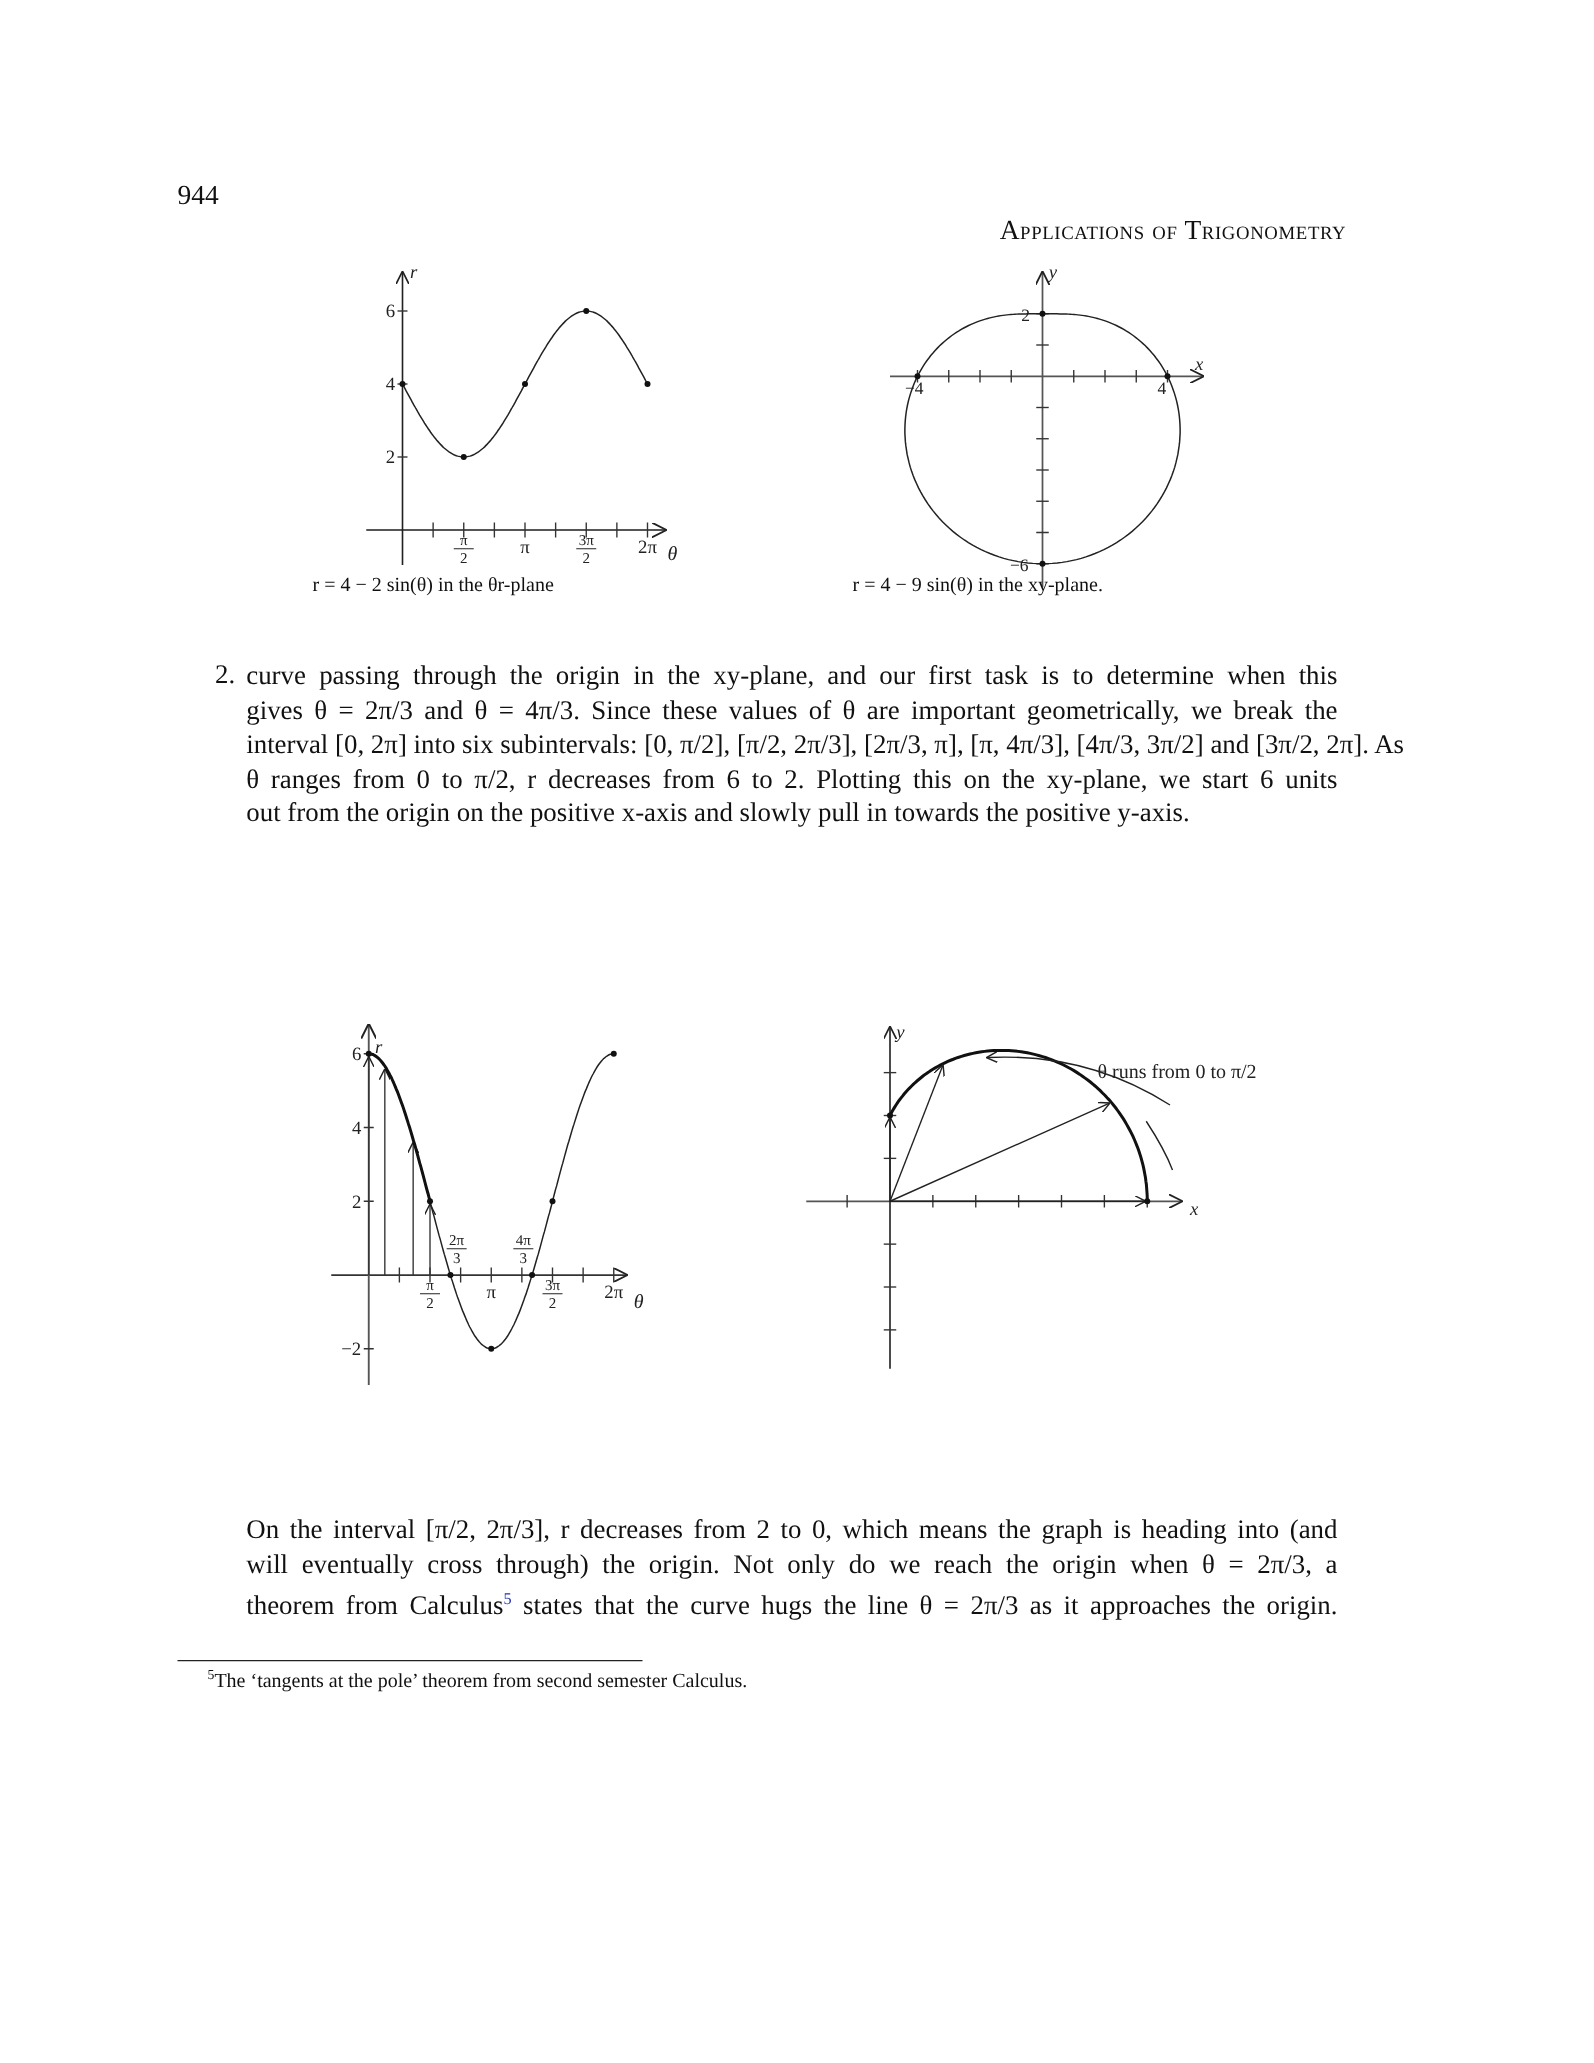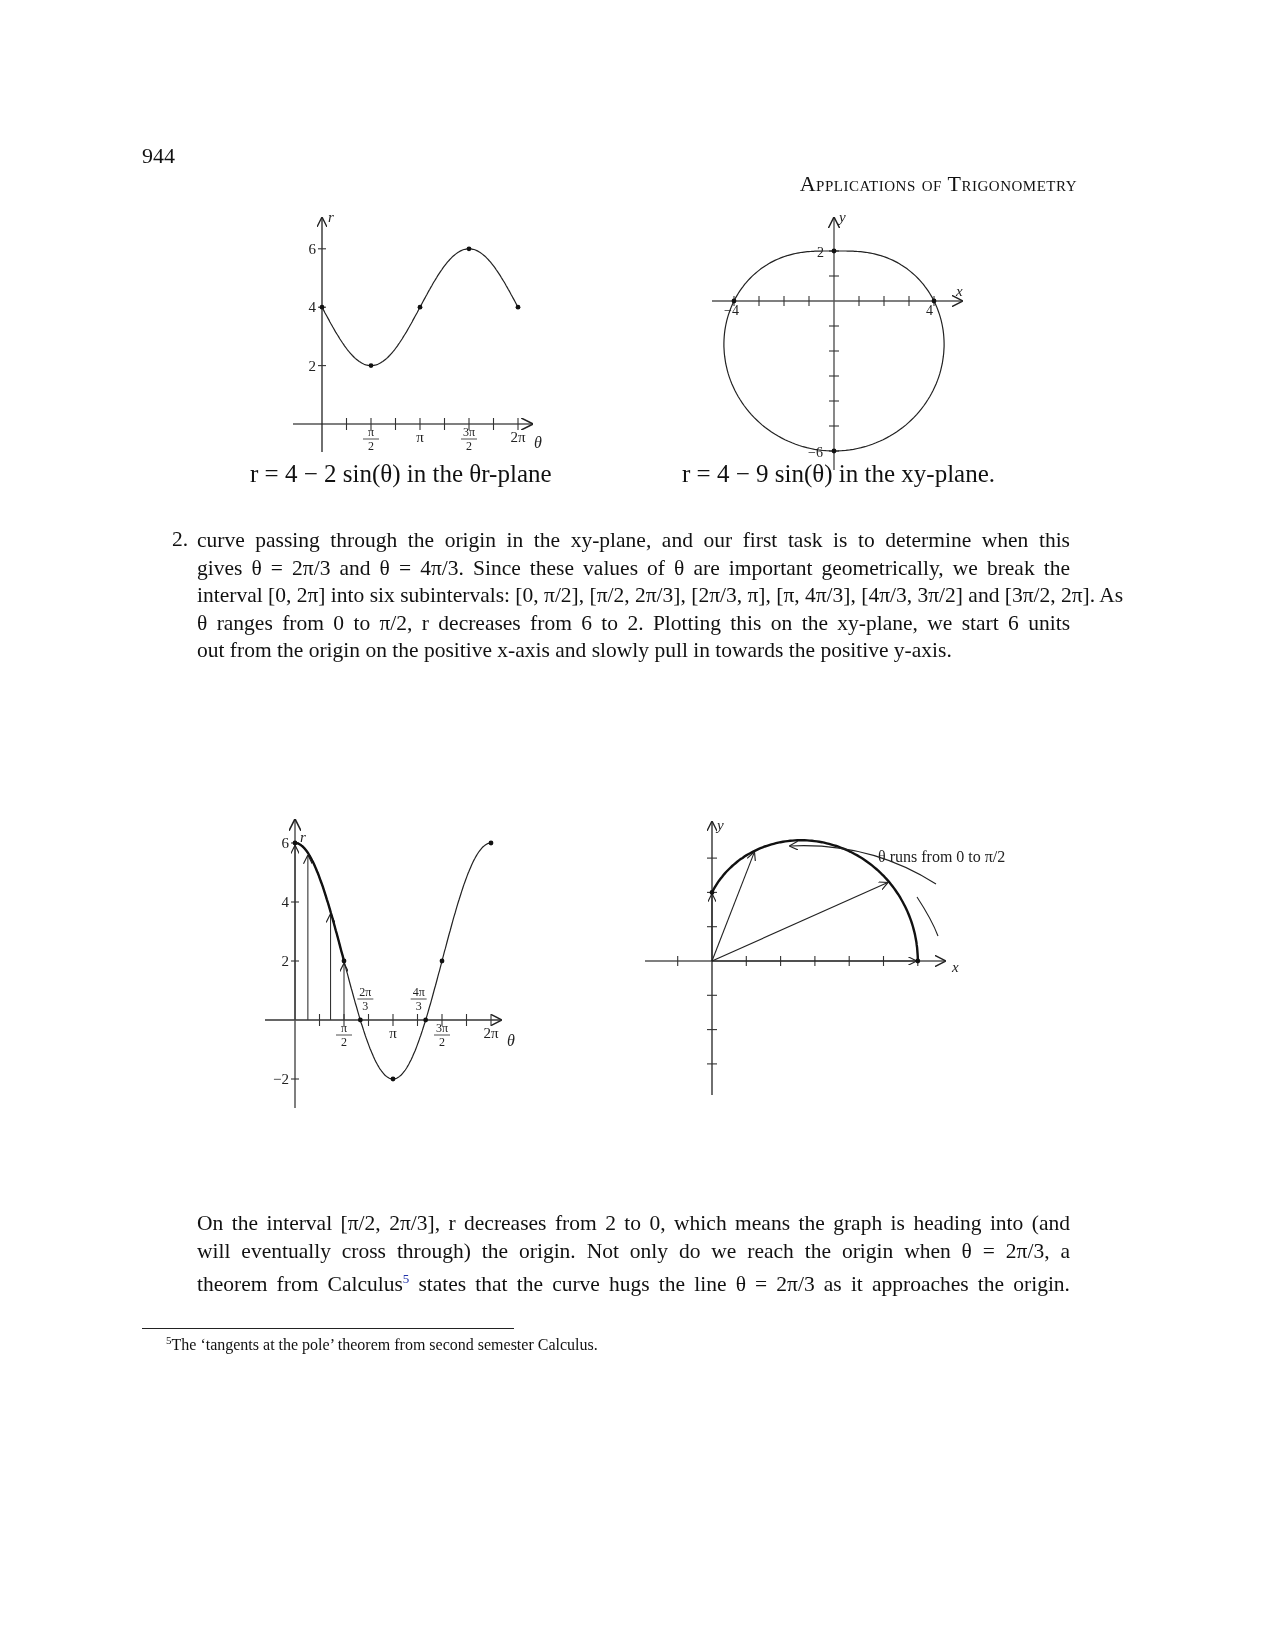--- a/index.html
+++ b/index.html
@@ -1,21 +1,21 @@
 <!DOCTYPE html>
 <html><head>
 <meta charset="utf-8">
 <style>
   html, body { margin: 0; padding: 0; background: #ffffff; }
   body { width: 1275px; height: 1650px; position: relative; overflow: hidden;
          font-family: "DejaVu Serif", "Liberation Serif", serif; color: #111; }
   .abs { position: absolute; }
   .header-num { left: 142px; top: 143px; font-size: 22px; font-family: Liberation Serif, serif; }
   .header-title { right: 198px; top: 143px; font-size: 22px; font-family: "Liberation Serif", serif; font-variant: small-caps; letter-spacing: 0.5px; margin-top: 28px; }
-  .caption { font-size: 25px; font-family: "Liberation Serif", serif; white-space: nowrap; text-align: right; }
+  .caption { font-size: 16px; font-family: "Liberation Serif", serif; white-space: nowrap; text-align: right; }
   .para { font-family: "Liberation Serif", serif; font-size: 21.5px; line-height: 27.5px; text-align: justify; }
   .para .line { display: block; white-space: nowrap; text-align-last: justify; }
   .para .line.last { text-align-last: left; }
   .item-num { left: 172px; top: 527px; font-family: "Liberation Serif", serif; font-size: 21.5px; }
   .footrule { left: 142px; top: 1328px; width: 372px; height: 1px; background: #222; }
   .footnote { left: 166px; top: 1334px; font-family: Liberation Serif, serif; font-size: 16px; }
   .footnote sup { font-size: 11px; }
   .fnref { color: #2233aa; font-size: 13px; vertical-align: super; }
   svg text { font-family: "Liberation Serif", serif; fill: #222; }
   .it { font-style: italic; }

